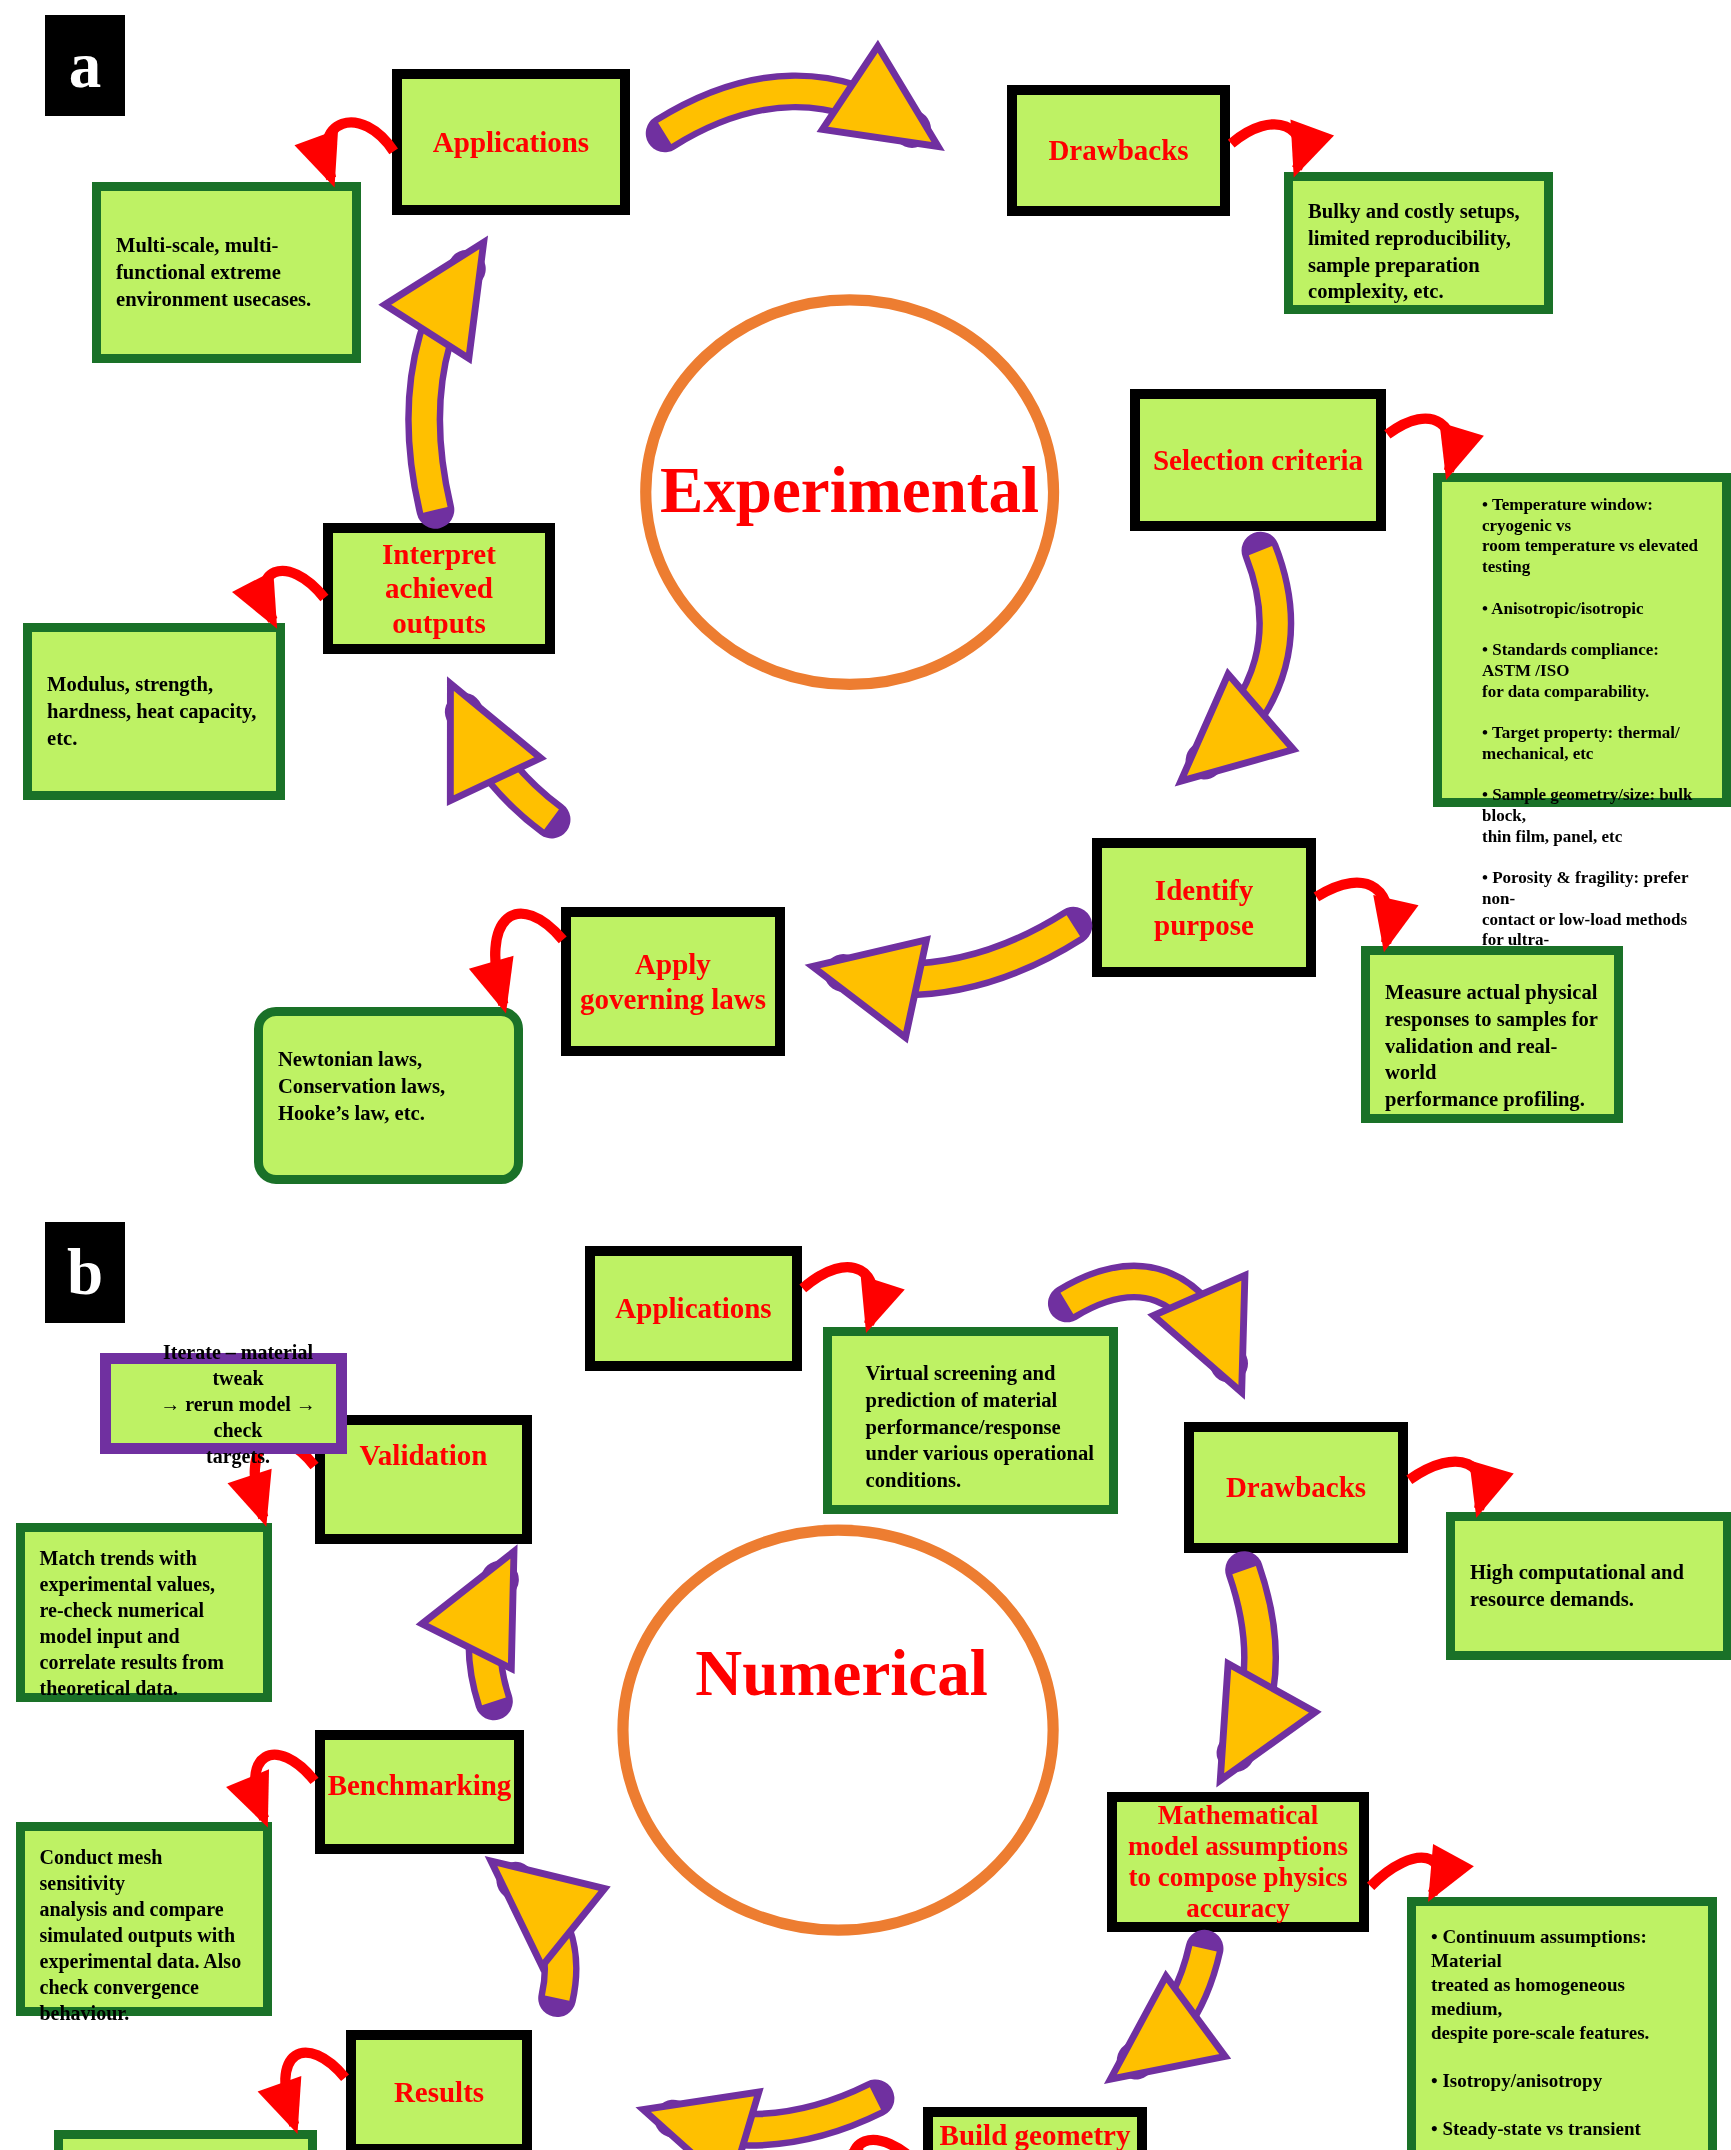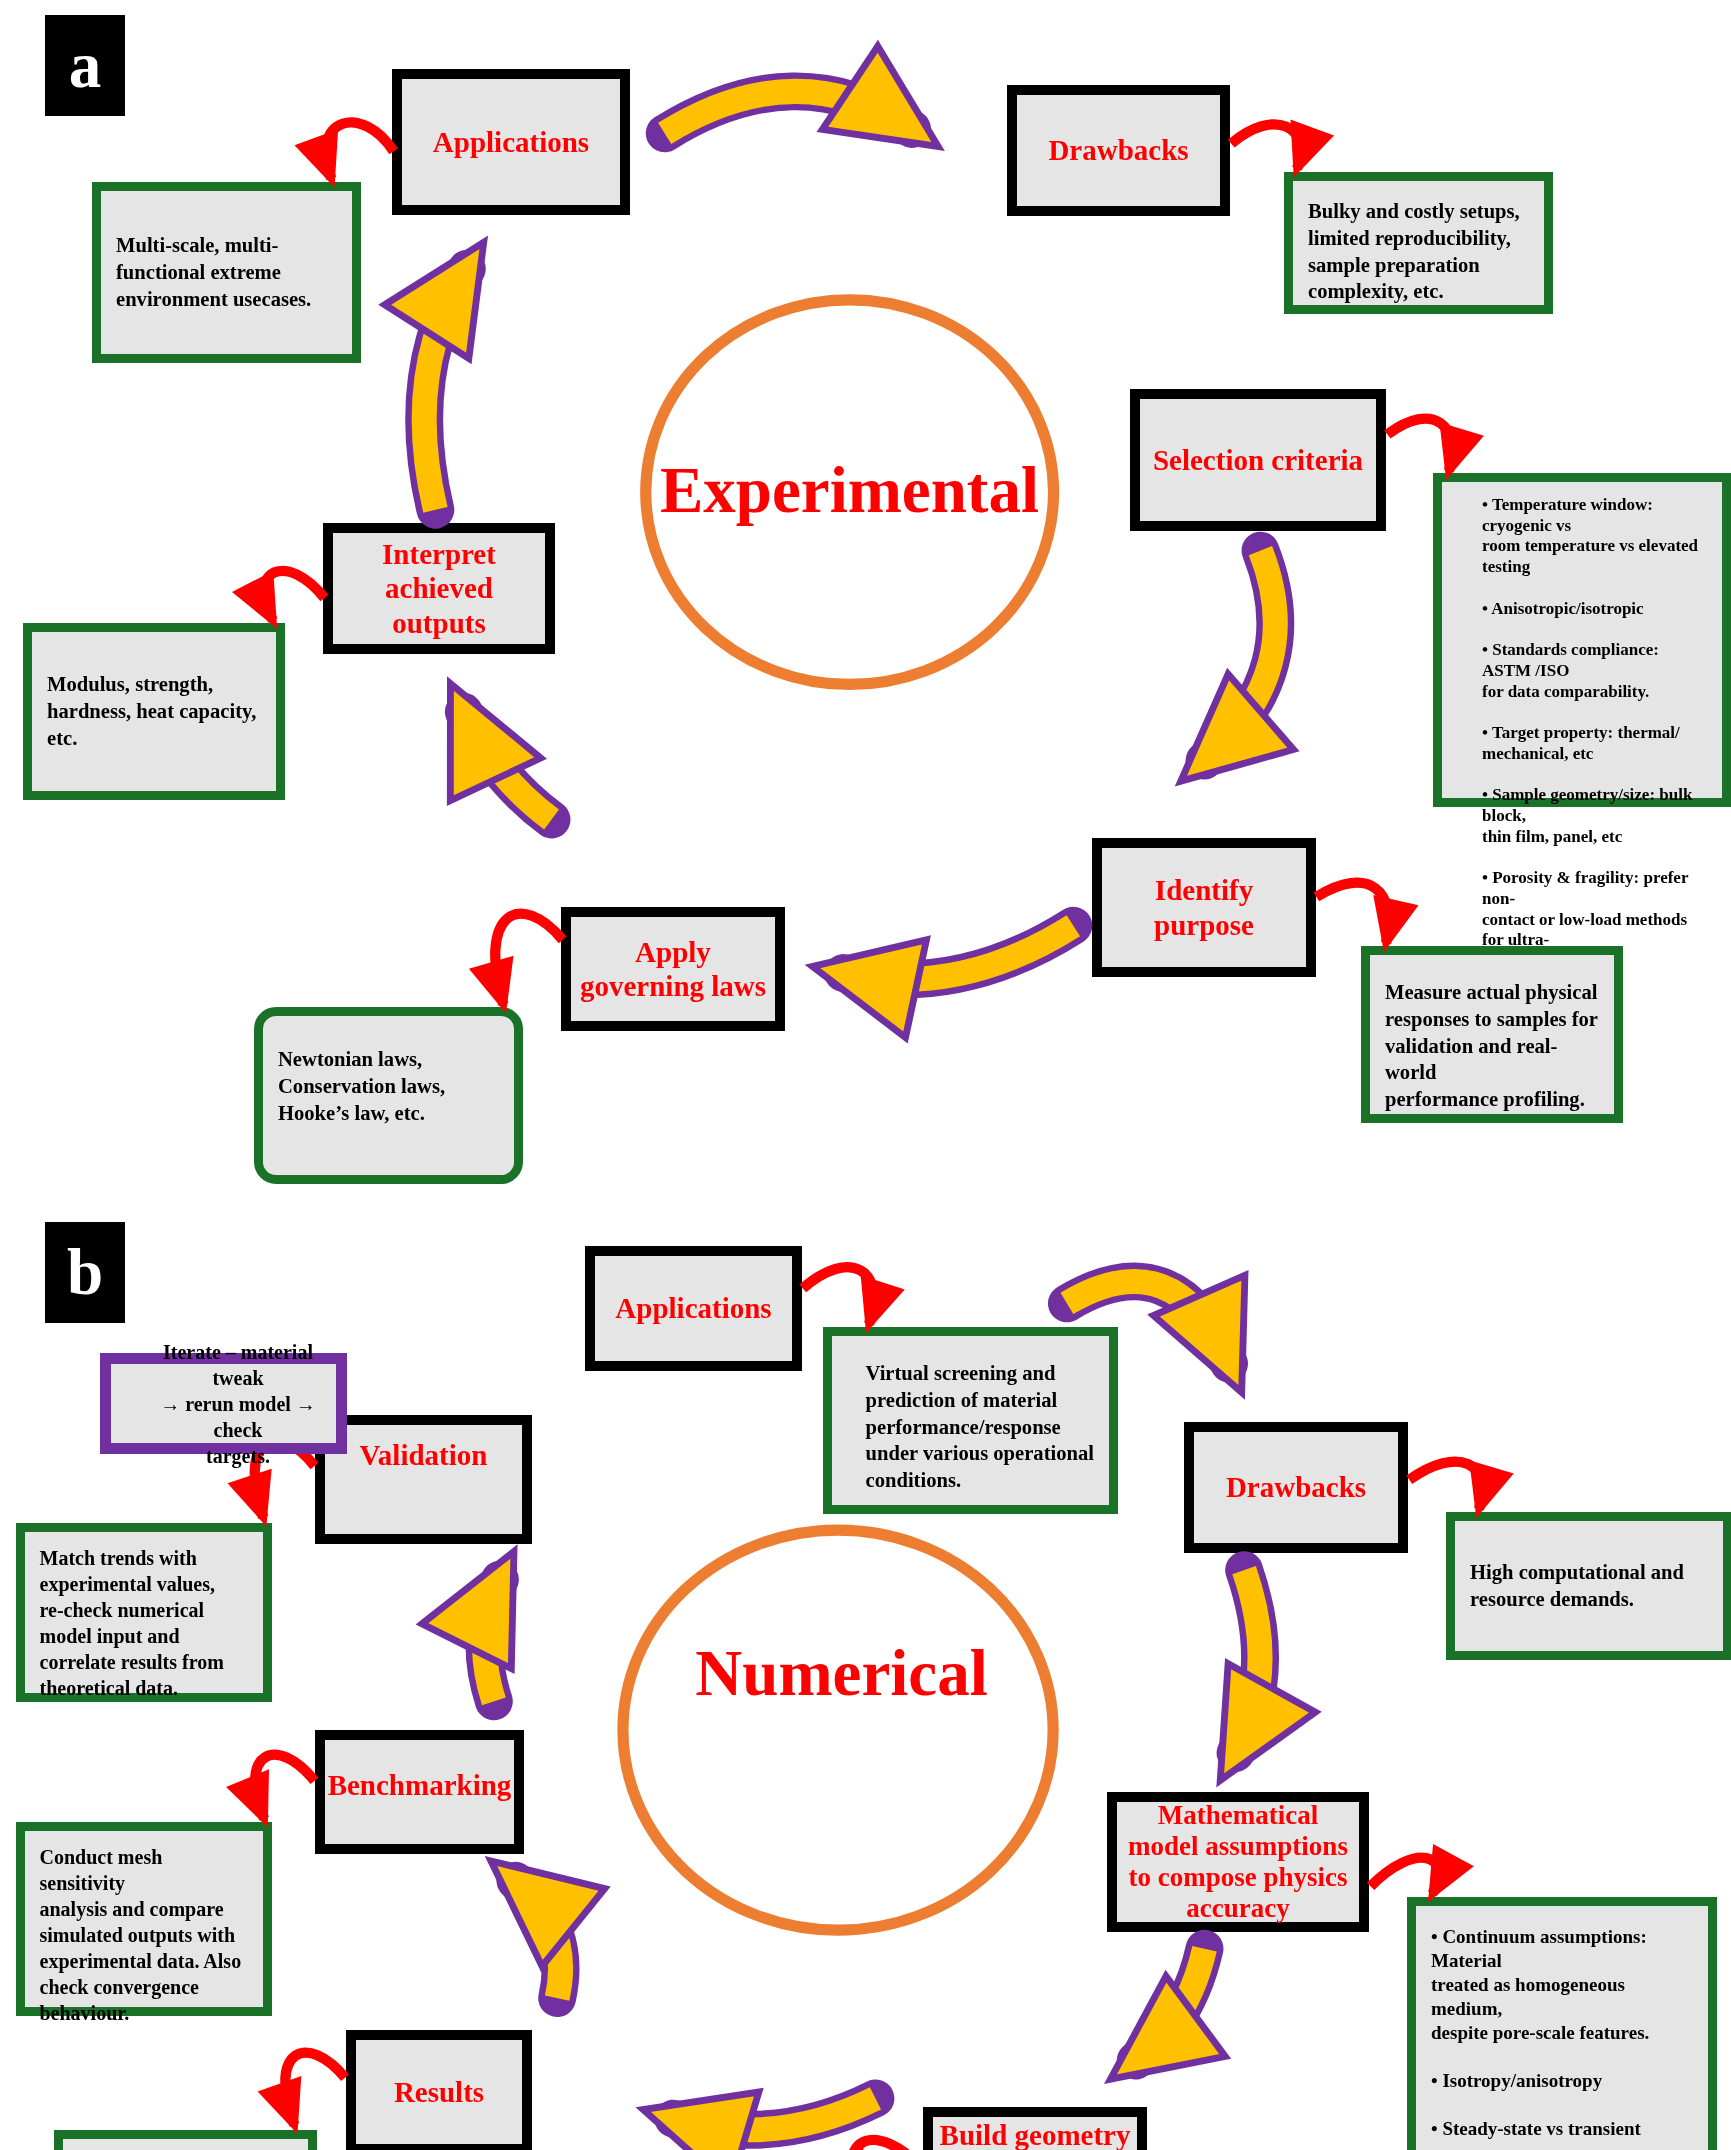--- a/index.html
+++ b/index.html
@@ -1,21 +1,21 @@
 <!DOCTYPE html>
 <html style="font-size:6.9px"><head>
 <meta charset="utf-8">
 <style>
   html,body{margin:0;padding:0;background:#fff;}
   .canvas{
     position:relative;width:1732px;height:2384px;background:#fff;
     font-family:"Liberation Serif","DejaVu Serif",serif;font-weight:bold;overflow:hidden;
   }
   .arrows{position:absolute;left:0;top:0;width:1732px;height:2384px;z-index:3;pointer-events:none;}
-  .box{position:absolute;background:#e5e5e5;box-sizing:border-box;z-index:2;
+  .box{position:absolute;background:#bef264;box-sizing:border-box;z-index:2;
        display:flex;align-items:center;justify-content:center;}
   .black-box{border:10.3px solid #000;color:#FF0000;text-align:center;}
   .green-box{border:9.5px solid #1A7128;color:#000;align-items:flex-start;justify-content:flex-start;}
   .purple-box{border:11.2px solid #7030A0;color:#000;text-align:center;}
   .lbl{font-size:29px;line-height:1.18;white-space:pre-line;}
   .lbl-multi4{font-size:27px;line-height:1.15;}
   .note{white-space:pre-line;font-size:20.6px;line-height:1.3;padding:24px 15px;text-align:left;}
   .note-46{font-size:20px;}
   .note-44{font-size:19px;line-height:1.26;padding:19.4px 15px;}
   .note-40{font-size:17px;line-height:1.22;padding:13px 12px;}
@@ -167,21 +167,21 @@
     <span class="lbl">Identify
 purpose</span>
   </div>
   <div class="box green-box" style="left:1361px;top:946px;width:262px;height:177px;">
     <span class="note">Measure actual physical
 responses to samples for
 validation and real-world
 performance profiling.</span>
   </div>
 
-  <div class="box black-box" style="left:561px;top:907px;width:224px;height:124px;">
+  <div class="box black-box" style="left:561px;top:907px;width:224px;height:149px;">
     <span class="lbl">Apply
 governing laws</span>
   </div>
   <div class="box green-box" style="left:254px;top:1007px;width:269px;height:177px;border-radius:22px;">
     <span class="note" style="padding-top:30px;">Newtonian laws,
 Conservation laws,
 Hooke’s law, etc.</span>
   </div>
 
   <div class="box black-box" style="left:323px;top:523px;width:232px;height:131px;">

